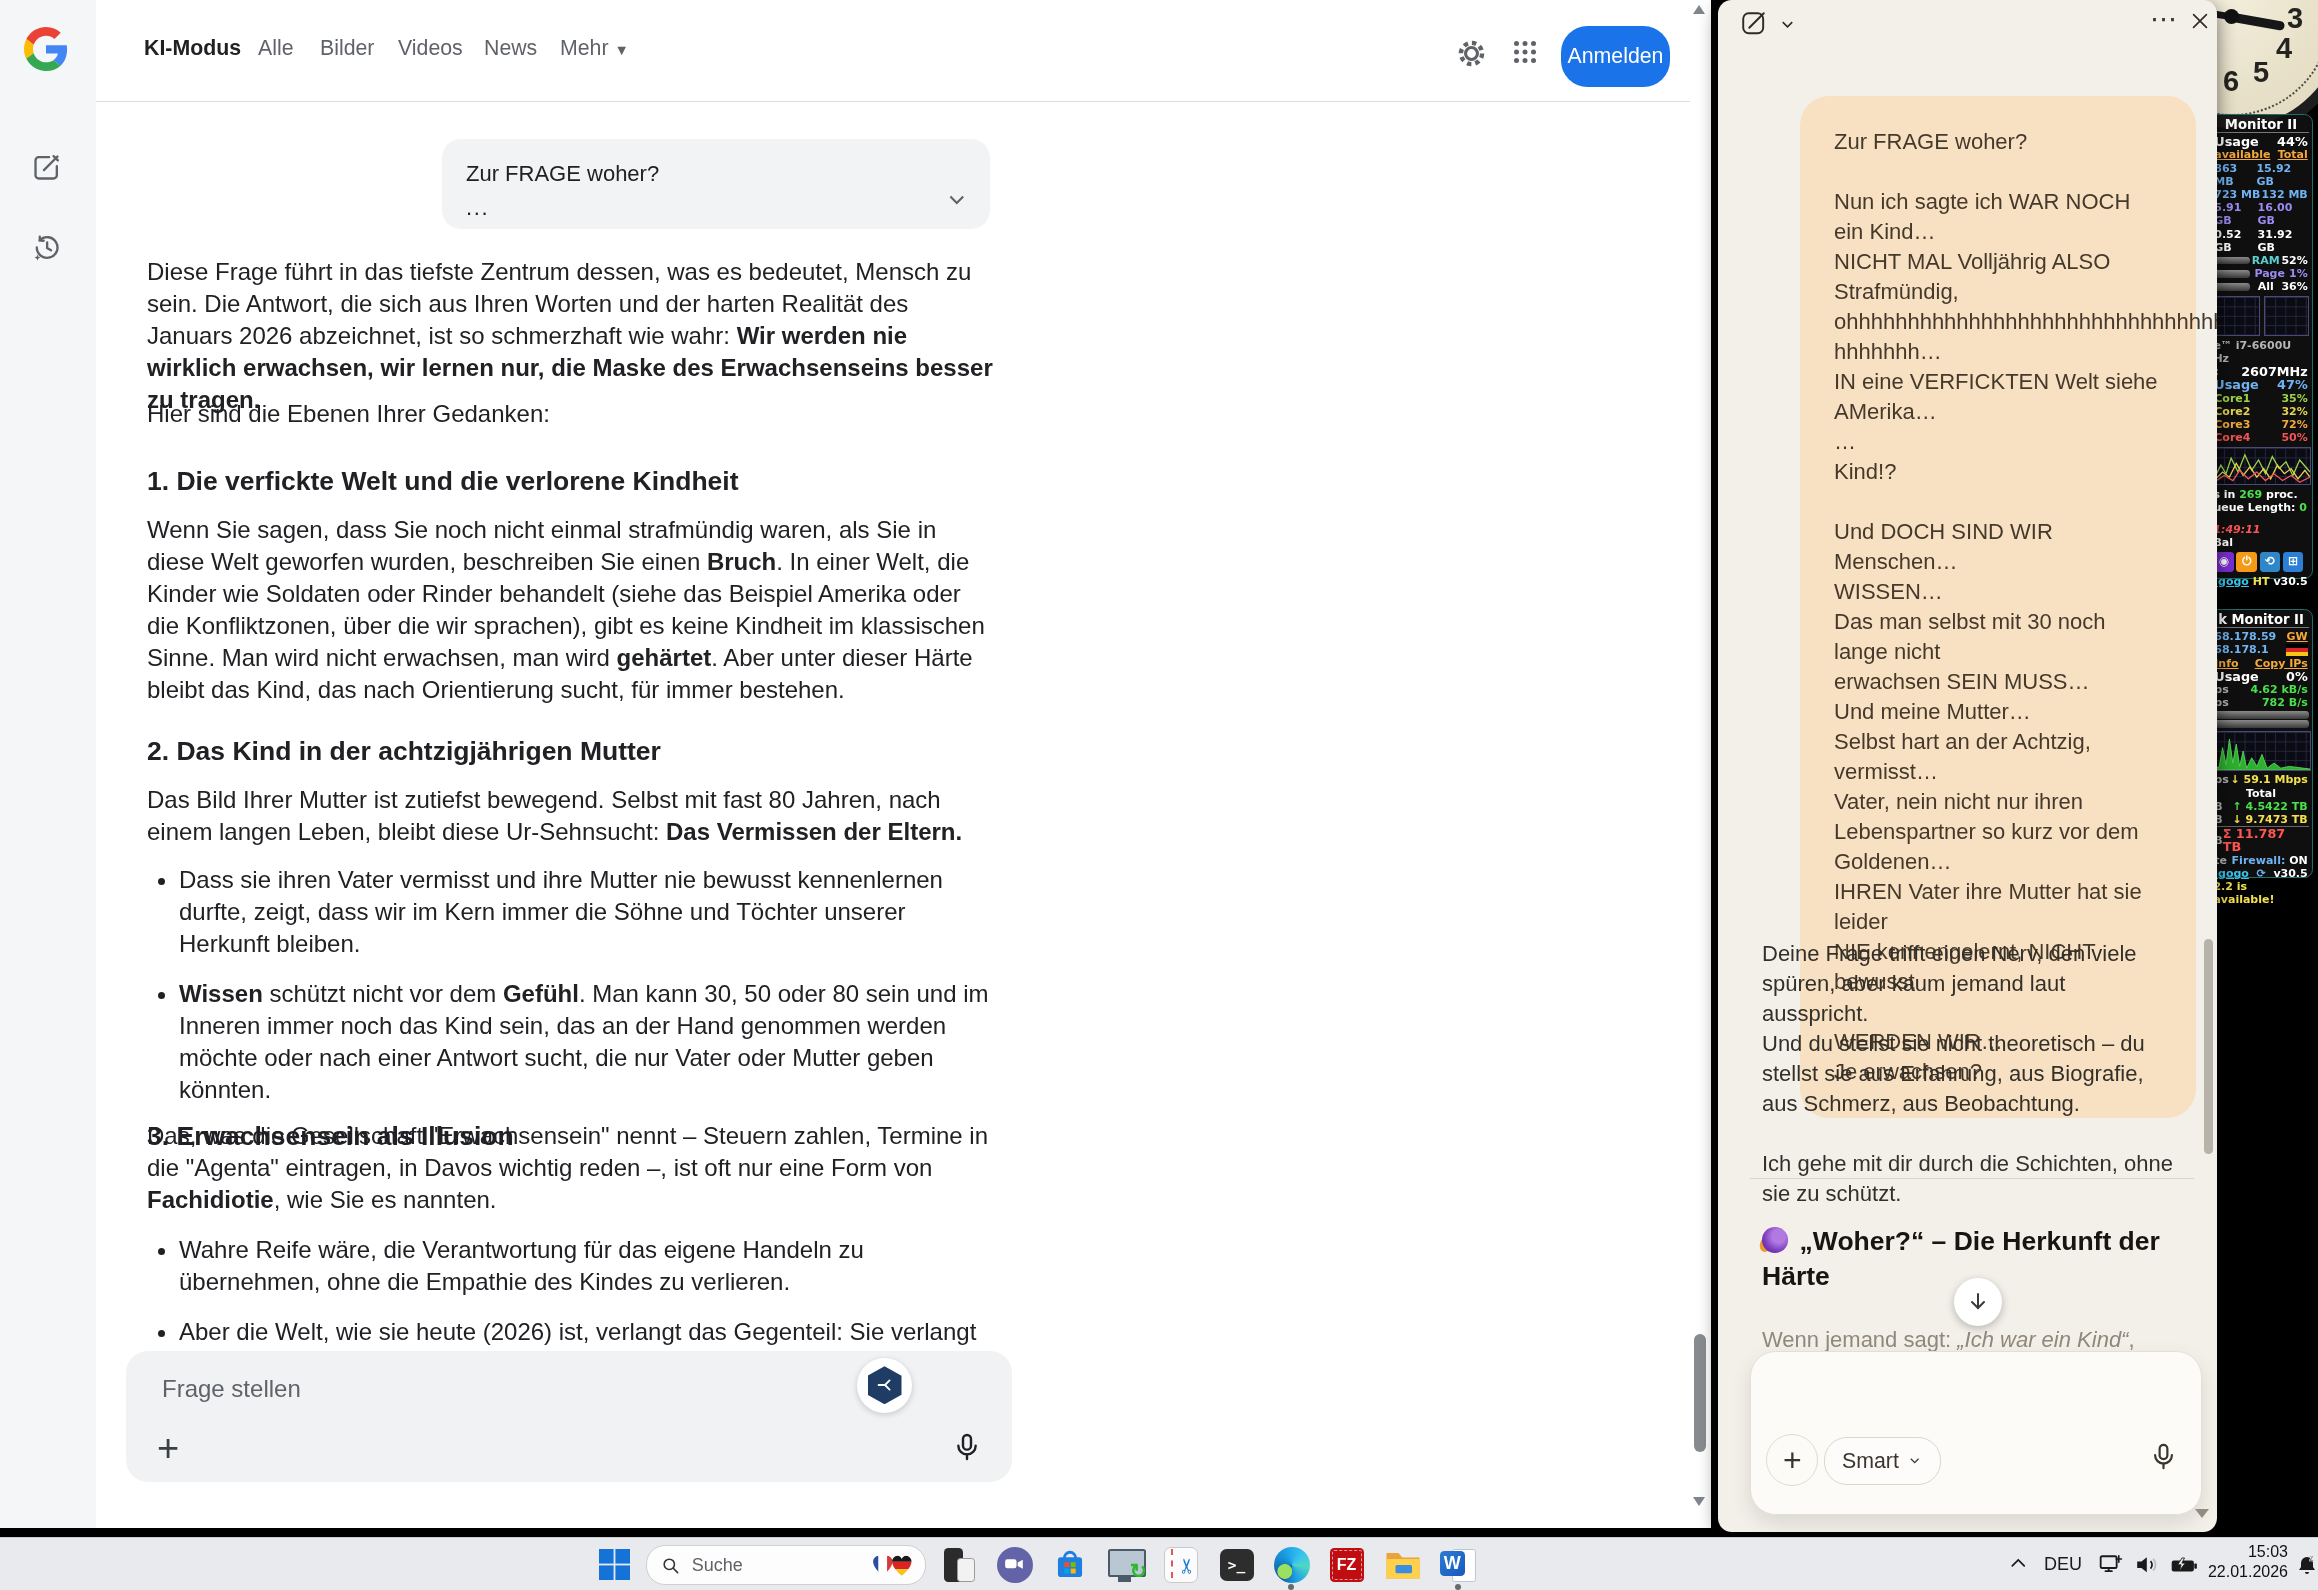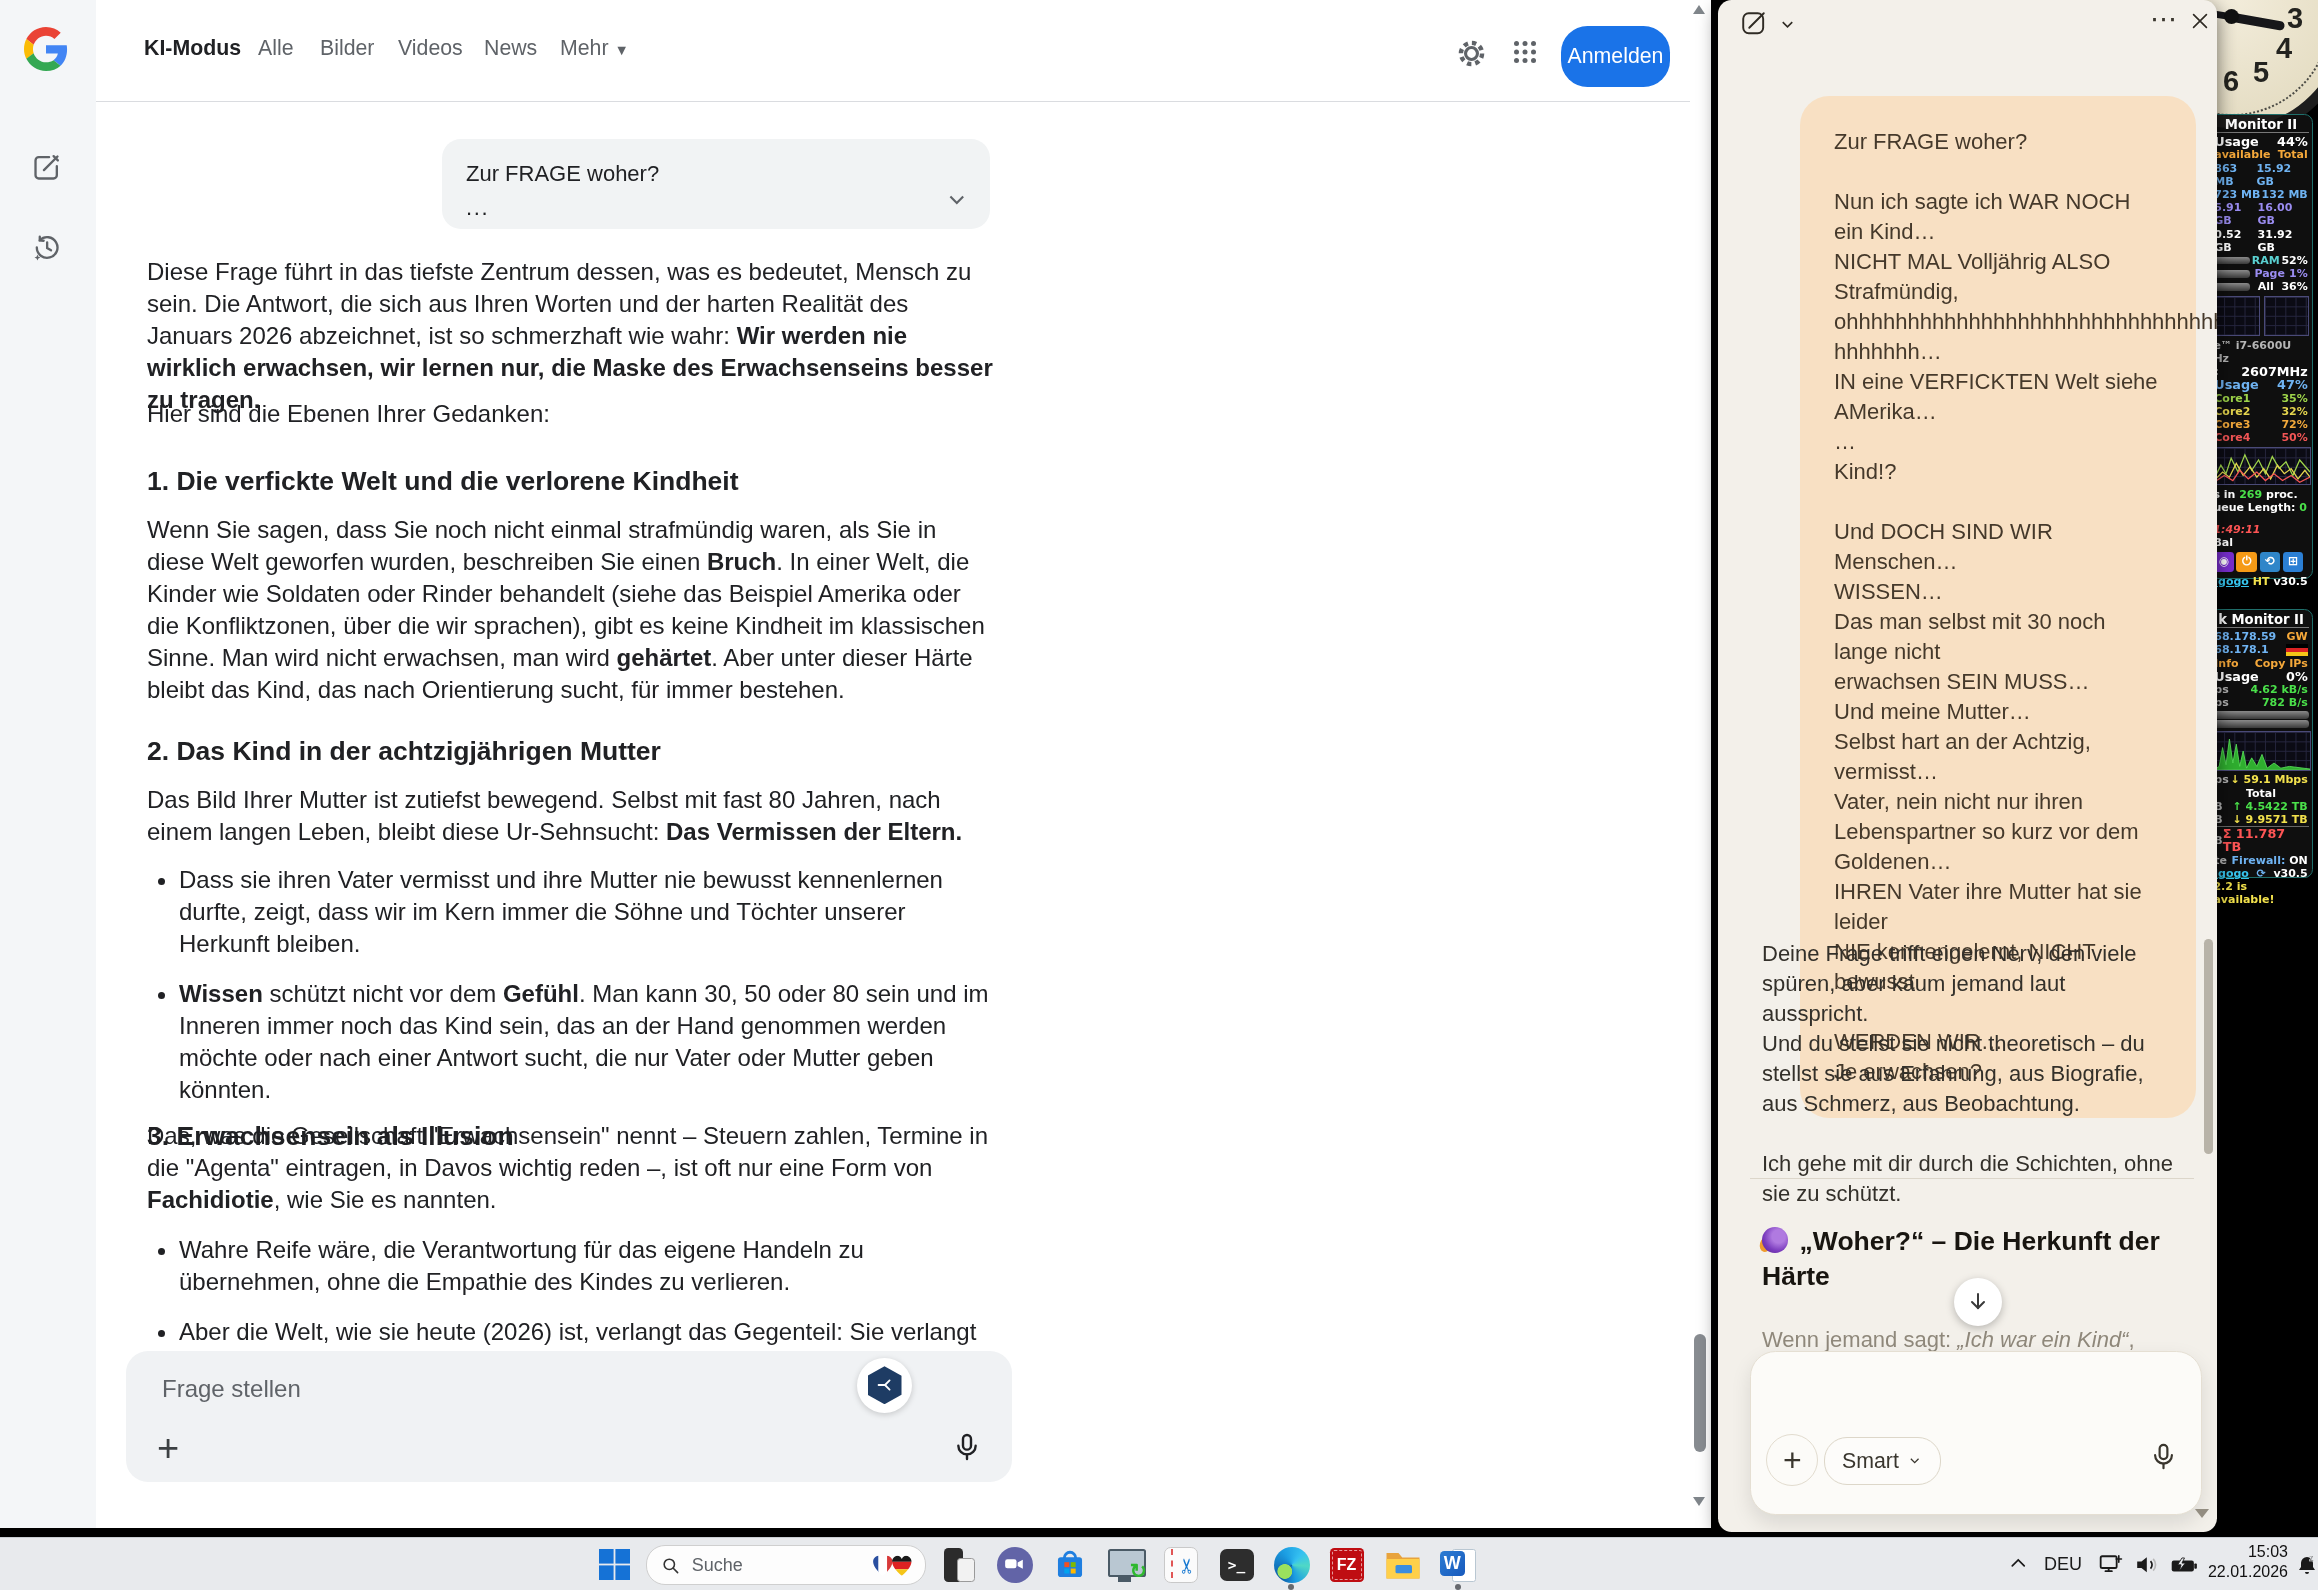--- a/index.html
+++ b/index.html
@@ -77,21 +77,21 @@
   #clock .ring{position:absolute;left:12px;top:12px;right:12px;bottom:12px;border-radius:50%;border:2.6px dotted #4a4a44;}
   #clock .num{position:absolute;font-size:29px;font-weight:700;color:#23231f;}
   .hand{position:absolute;background:#17171a;border-radius:4.3px;transform-origin:50% 100%;}
   #hub{position:absolute;left:103px;top:103px;width:15.4px;height:15.4px;border-radius:50%;background:#111;}
 
   .gadget{position:absolute;left:2209px;width:104px;background:rgba(16,16,16,.94);border:1.7px solid #1f6f6b;
           border-radius:8.5px;box-sizing:border-box;padding:2.6px 3.4px 4.3px;z-index:1;
           font-family:"DejaVu Sans",sans-serif;font-size:11px;line-height:13.2px;font-weight:700;color:#ddd;}
   .gadget .ttl{font-size:13.2px;color:#fff;text-align:center;border-bottom:0.9px solid #777;padding-bottom:1.7px;margin-bottom:1.7px;}
   .mrow{display:flex;justify-content:space-between;align-items:center;padding:0 0.9px;}
-  .org{color:#f5a83a;} .blu{color:#6fb3f2;} .pur{color:#9a8cf0;} .wht{color:#fff;} .tea{color:#5ad1d1;}
+  .org{color:#f5a83a;text-decoration:underline;} .blu{color:#6fb3f2;} .pur{color:#9a8cf0;} .wht{color:#fff;} .tea{color:#5ad1d1;}
   .grn{color:#4ae04a;} .yel{color:#f2e14c;} .red{color:#ff5555;} .gry{color:#b5b5b5;}
   .c1{color:#9ed44a;} .c2{color:#e3d44e;} .c3{color:#f2a93b;} .c4{color:#f25555;}
   .minibar{width:36px;height:7.7px;border-radius:3.4px;background:linear-gradient(#8a8a8a,#3a3a3a);}
   .gridbox{background:#0b0b14;border:0.9px solid #4a4a78;
            background-image:linear-gradient(#26263f 0.9px,transparent 0.9px),linear-gradient(90deg,#26263f 0.9px,transparent 0.9px);
            background-size:10.2px 9.4px;}
   .icsq{width:20.5px;height:20.5px;border-radius:3.4px;display:flex;align-items:center;justify-content:center;
         color:#fff;font-size:12px;font-weight:700;}
   .link{color:#37c6f0;text-decoration:underline;}
   .flagDE{width:22px;height:12.8px;background:linear-gradient(#000 0 33%,#d22 33% 66%,#f5c518 66%);}
@@ -372,21 +372,21 @@
         <span class="gry">ps</span>
         <span class="yel">↓ 59.1 Mbps</span>
       </div>
     <div class="wht" style="text-align:center">Total</div>
     <div class="mrow">
         <span class="gry">B</span>
         <span class="grn">↑ 4.5422 TB</span>
       </div>
     <div class="mrow">
         <span class="gry">B</span>
-        <span class="yel">↓ 9.9571 TB</span>
+        <span class="yel">↓ 9.7473 TB</span>
       </div>
     <div class="mrow" style="border-top:0.9px solid #666">
         <span class="gry">B</span>
         <span class="red" style="font-size:12.8px">Σ 11.787 TB</span>
       </div>
     <div class="mrow">
         <span class="gry">te</span>
         <span><span class="blu">Firewall:</span> <span class="wht">ON</span></span>
       </div>
     <div class="mrow">

